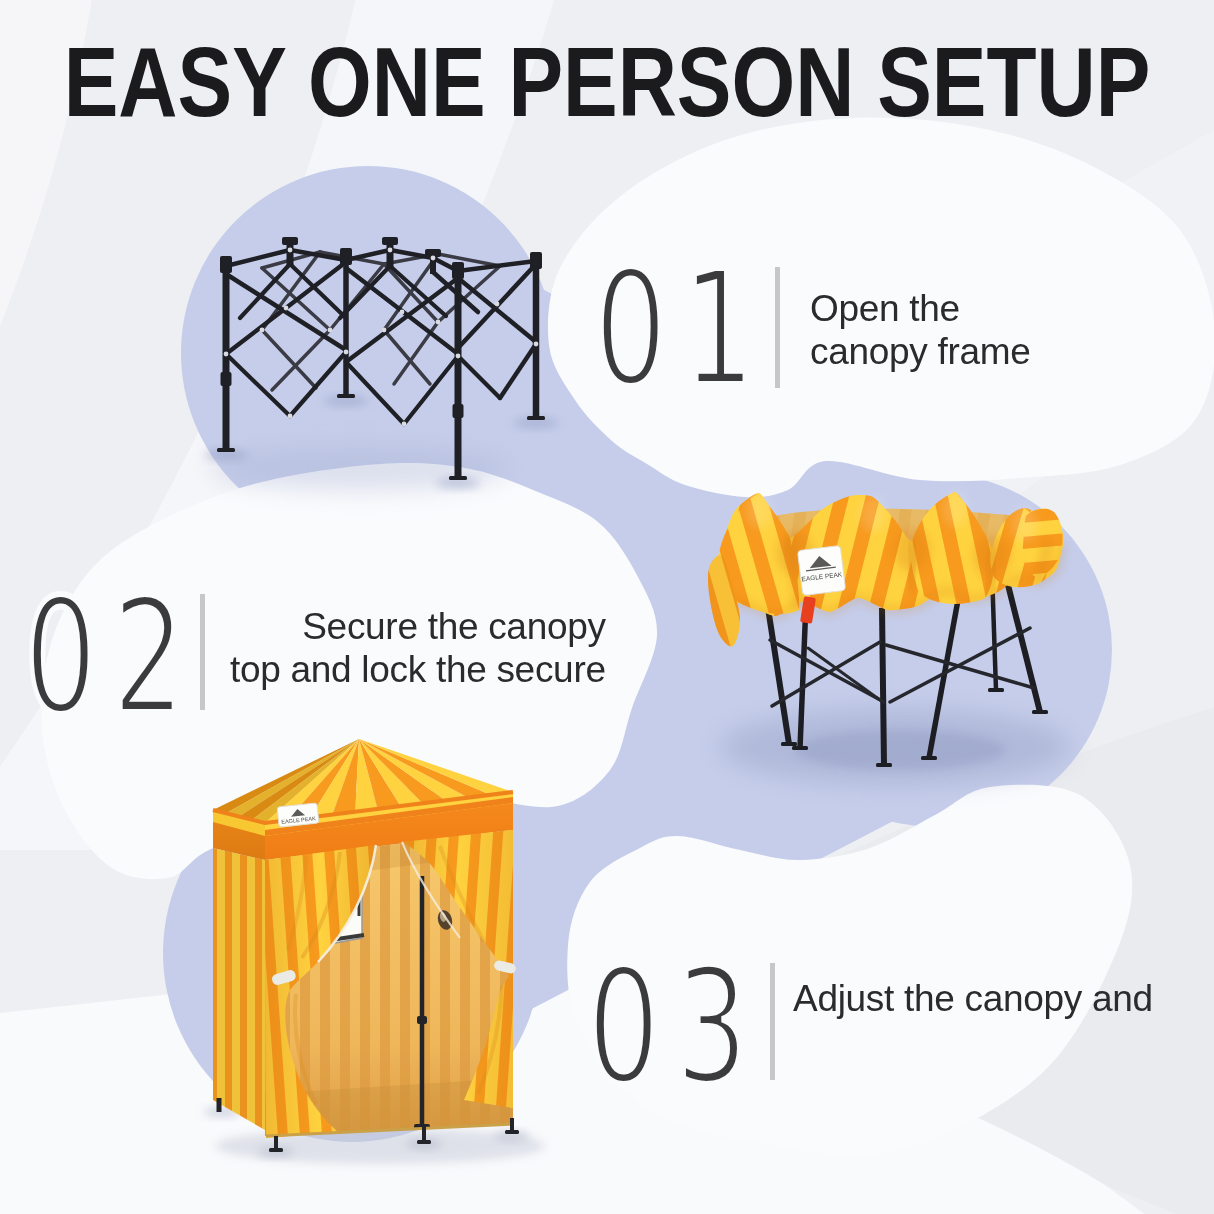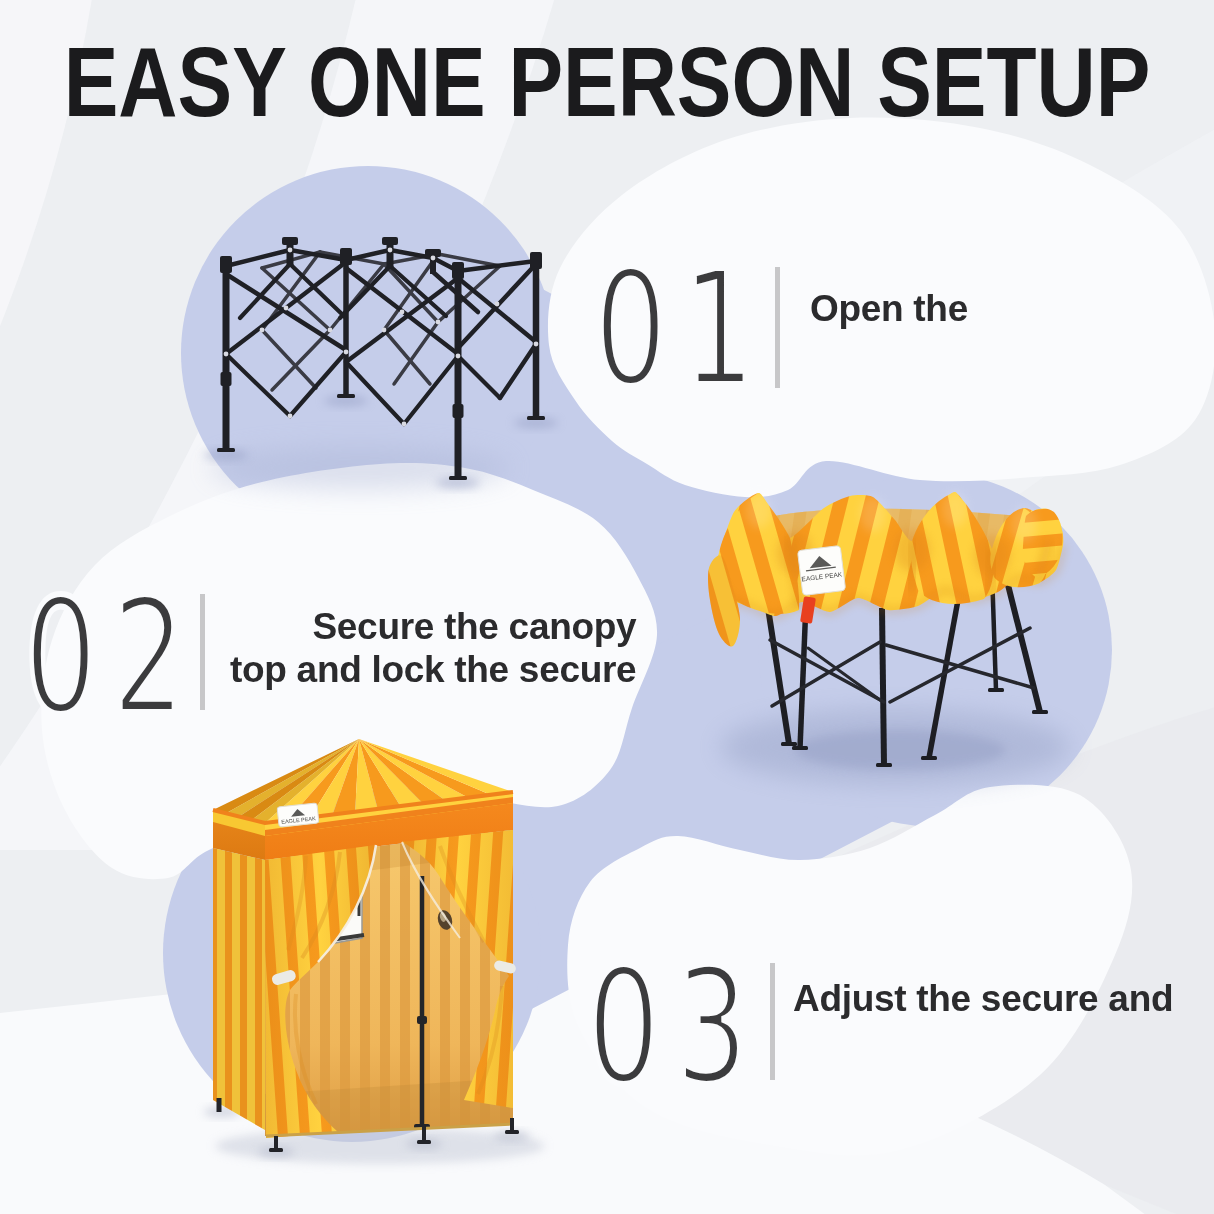--- a/index.html
+++ b/index.html
@@ -12,21 +12,21 @@
   #scene > svg{position:absolute;left:0;top:0;}
   .title{position:absolute;left:607px;top:26px;margin:0;
          font-weight:bold;font-size:98px;letter-spacing:0;color:var(--title-text);
          transform:translateX(-50%) scaleX(0.836);transform-origin:center top;
          font-family:"Liberation Sans",sans-serif;white-space:nowrap;}
   .num{position:absolute;font-family:"DejaVu Sans",sans-serif;font-weight:400;
        font-size:158px;line-height:1;letter-spacing:20px;color:var(--number-text);
        -webkit-text-stroke:6px var(--number-halo);
        transform:scaleX(0.73);transform-origin:0 0;white-space:nowrap;}
   .divider{position:absolute;width:5px;background:var(--divider);}
-  .desc{position:absolute;font-weight:bold;font-size:37px;line-height:43px;
+  .desc{position:absolute;font-weight:normal;font-size:37px;line-height:43px;
         letter-spacing:-0.3px;color:var(--step-text);white-space:nowrap;}
 </style>
 </head>
 <body>
 
 <div id="scene">
 <svg width="1214" height="1214" viewBox="0 0 1214 1214">
 <defs>
   <filter id="soft" x="-60%" y="-60%" width="220%" height="220%">
           <feGaussianBlur stdDeviation="12"></feGaussianBlur>
@@ -318,29 +318,29 @@
         <rect x="505" y="1130" width="14" height="4" rx="1.5" fill="#232429"></rect>
         <line x1="219.0" y1="1098.0" x2="219.0" y2="1112.0" stroke="#232429" stroke-width="5" stroke-linecap="butt"></line>
       </g>
     </svg>
 <h1 class="title">EASY ONE PERSON SETUP</h1>
 
 <div class="step">
   <div class="num" style="left:594px;top:250px;">01</div>
   <div class="divider" style="left:775px;top:267px;height:121px;"></div>
   <div class="desc" style="left:810px;top:287px;"><span>Open the</span><br>
-  </div>
+  <span>canopy frame</span></div>
 </div>
 
 <div class="step">
   <div class="num" style="left:24px;top:578px;">02</div>
   <div class="divider" style="left:200px;top:594px;height:116px;"></div>
   <div class="desc" style="left:230px;top:605px;text-align:right;"><span>Secure the canopy</span><br>
   <span>top and lock the secure</span></div>
 </div>
 
 <div class="step">
   <div class="num" style="left:587px;top:948px;">03</div>
   <div class="divider" style="left:770px;top:963px;height:117px;"></div>
-  <div class="desc" style="left:793px;top:977px;"><span>Adjust the secure and</span><br>
+  <div class="desc" style="left:793px;top:977px;"><span>Adjust the canopy and</span><br>
   </div>
 </div>
 </div>
 
 </body></html>

